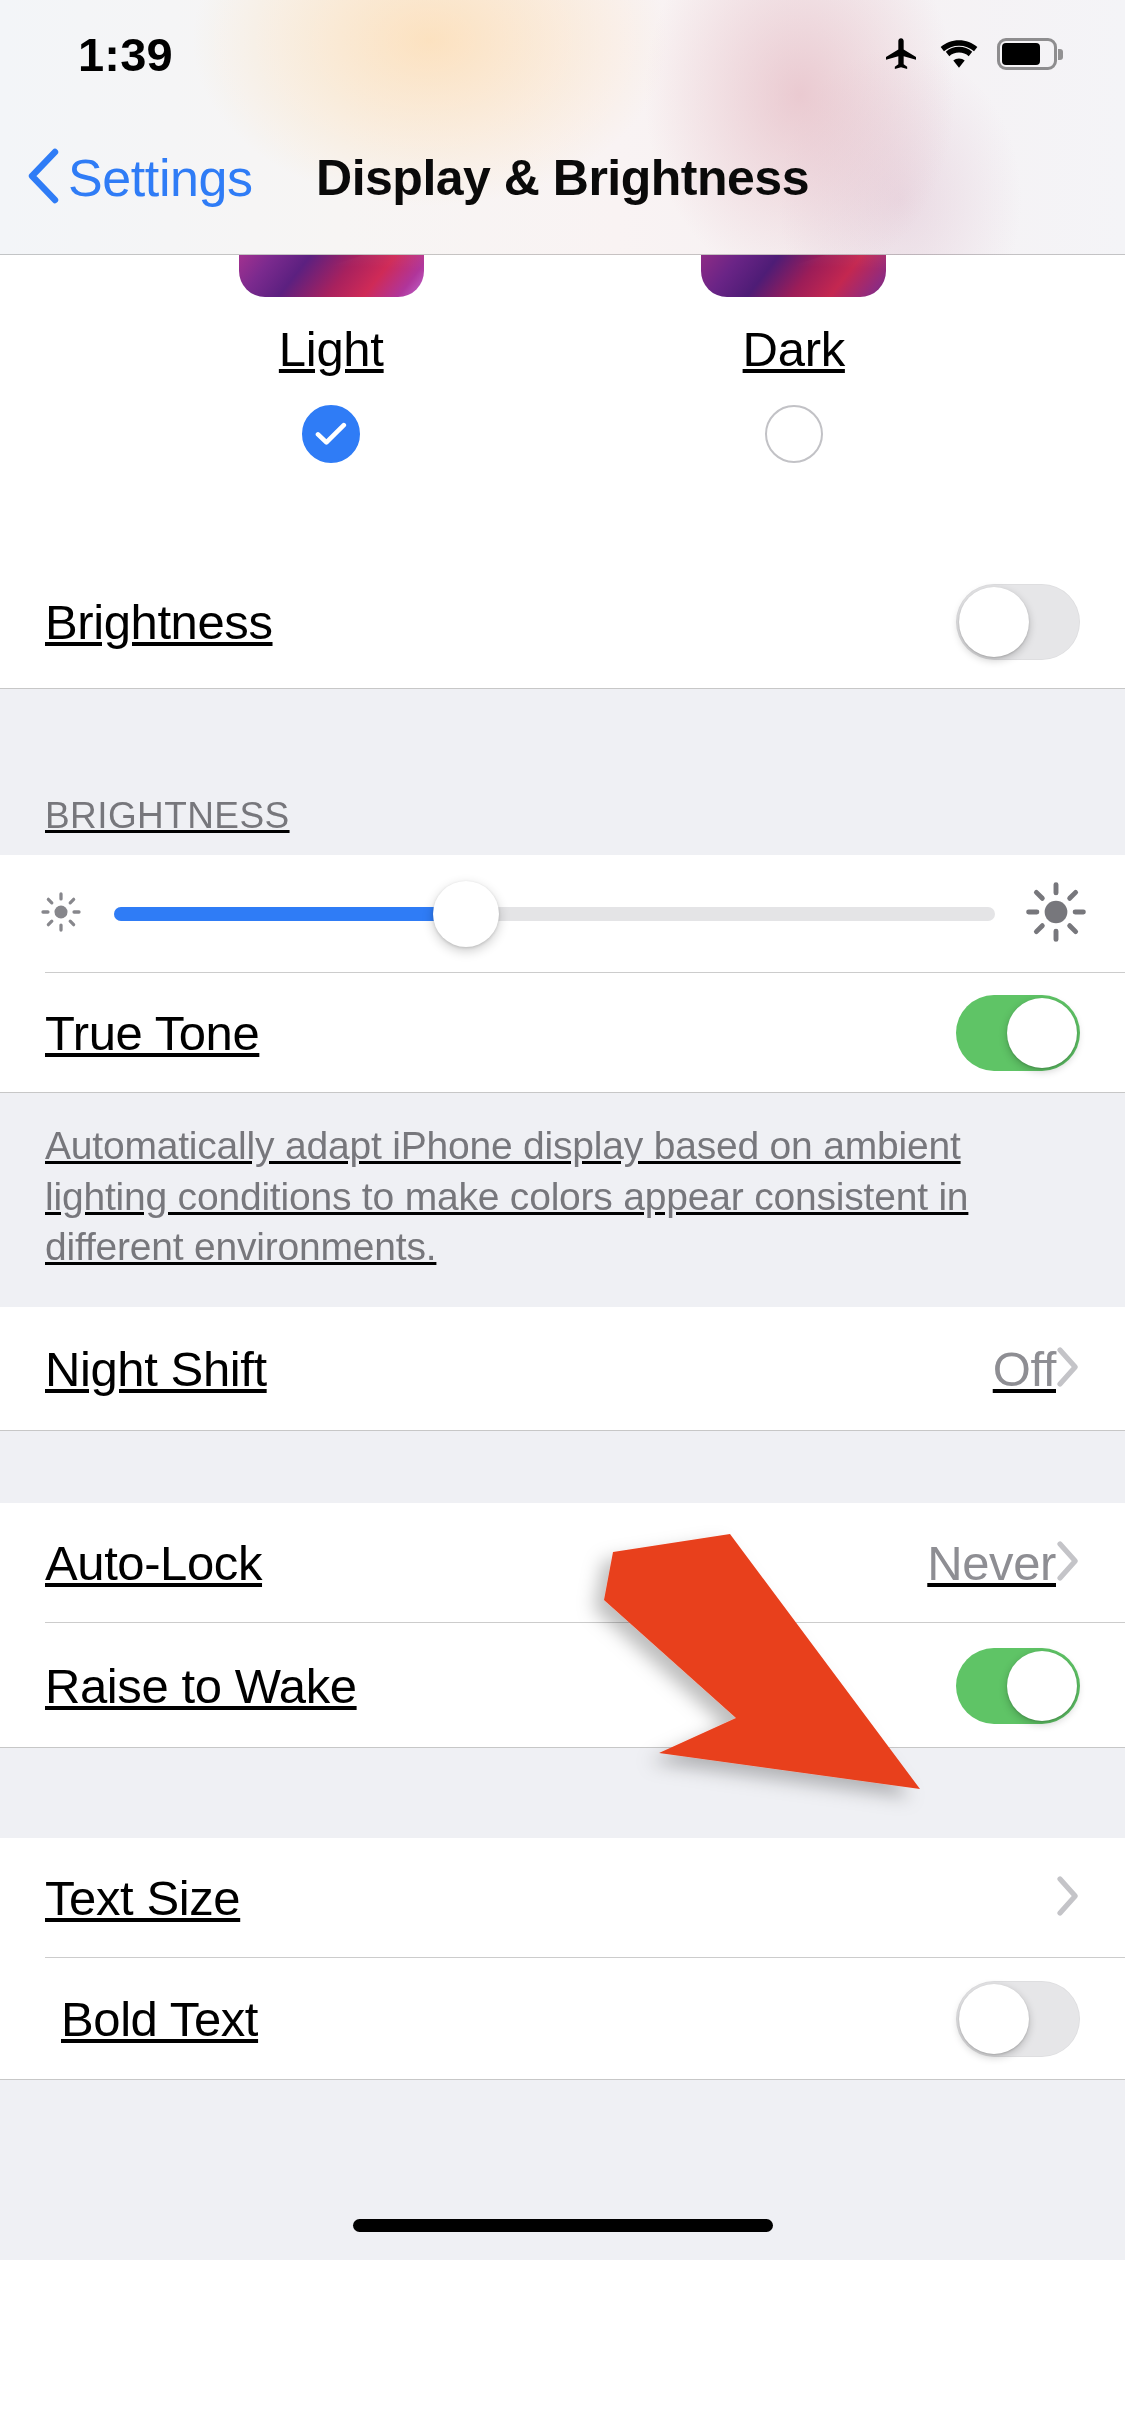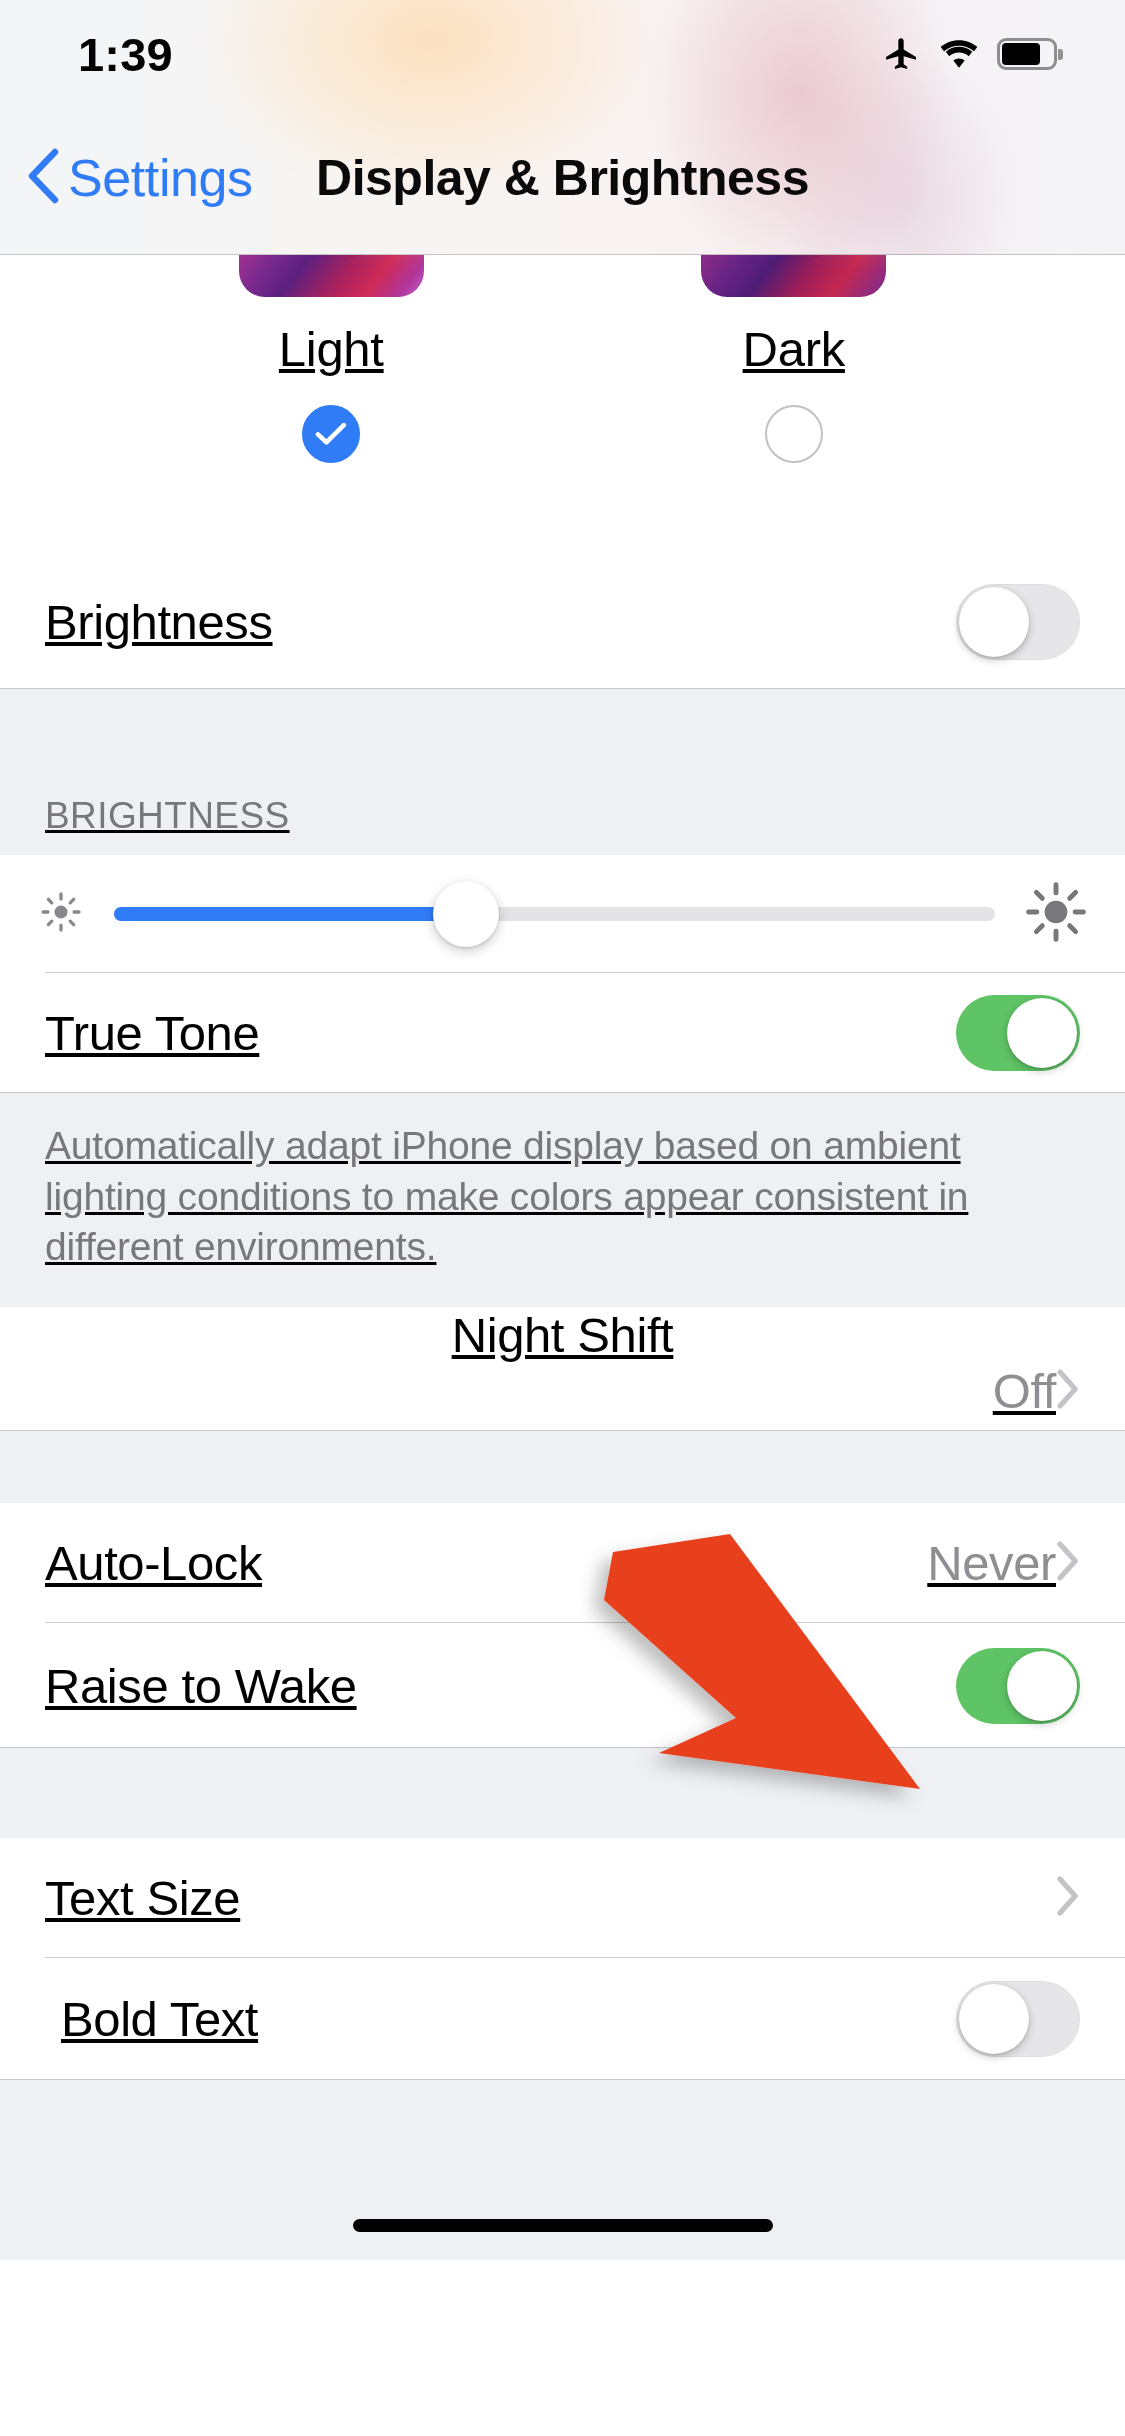--- a/index.html
+++ b/index.html
@@ -474,21 +474,21 @@
           </div>
         </div>
       </div>
       <div class="sep-bot"></div>
     </div>
 
     <div class="section-footer">Automatically adapt iPhone display based on ambient lighting conditions to make colors appear consistent in different environments.</div>
 
     <div class="group">
       <div class="sep-top"></div>
-      <div class="row" style="height:124px;flex-direction:column;">
+      <div class="row" style="height:124px;">
         <div class="row-label">Night Shift</div>
         <div class="row-right">
           <div class="row-value">Off</div>
           <span class="chevron">
             <svg width="24" height="42" viewBox="0 0 12 21" fill="none" stroke="#c4c4c8" stroke-width="2.6" stroke-linecap="round" stroke-linejoin="round">
               <path d="M2 2L9.6 10.5 2 19"></path>
             </svg>
           </span>
         </div>
       </div>

